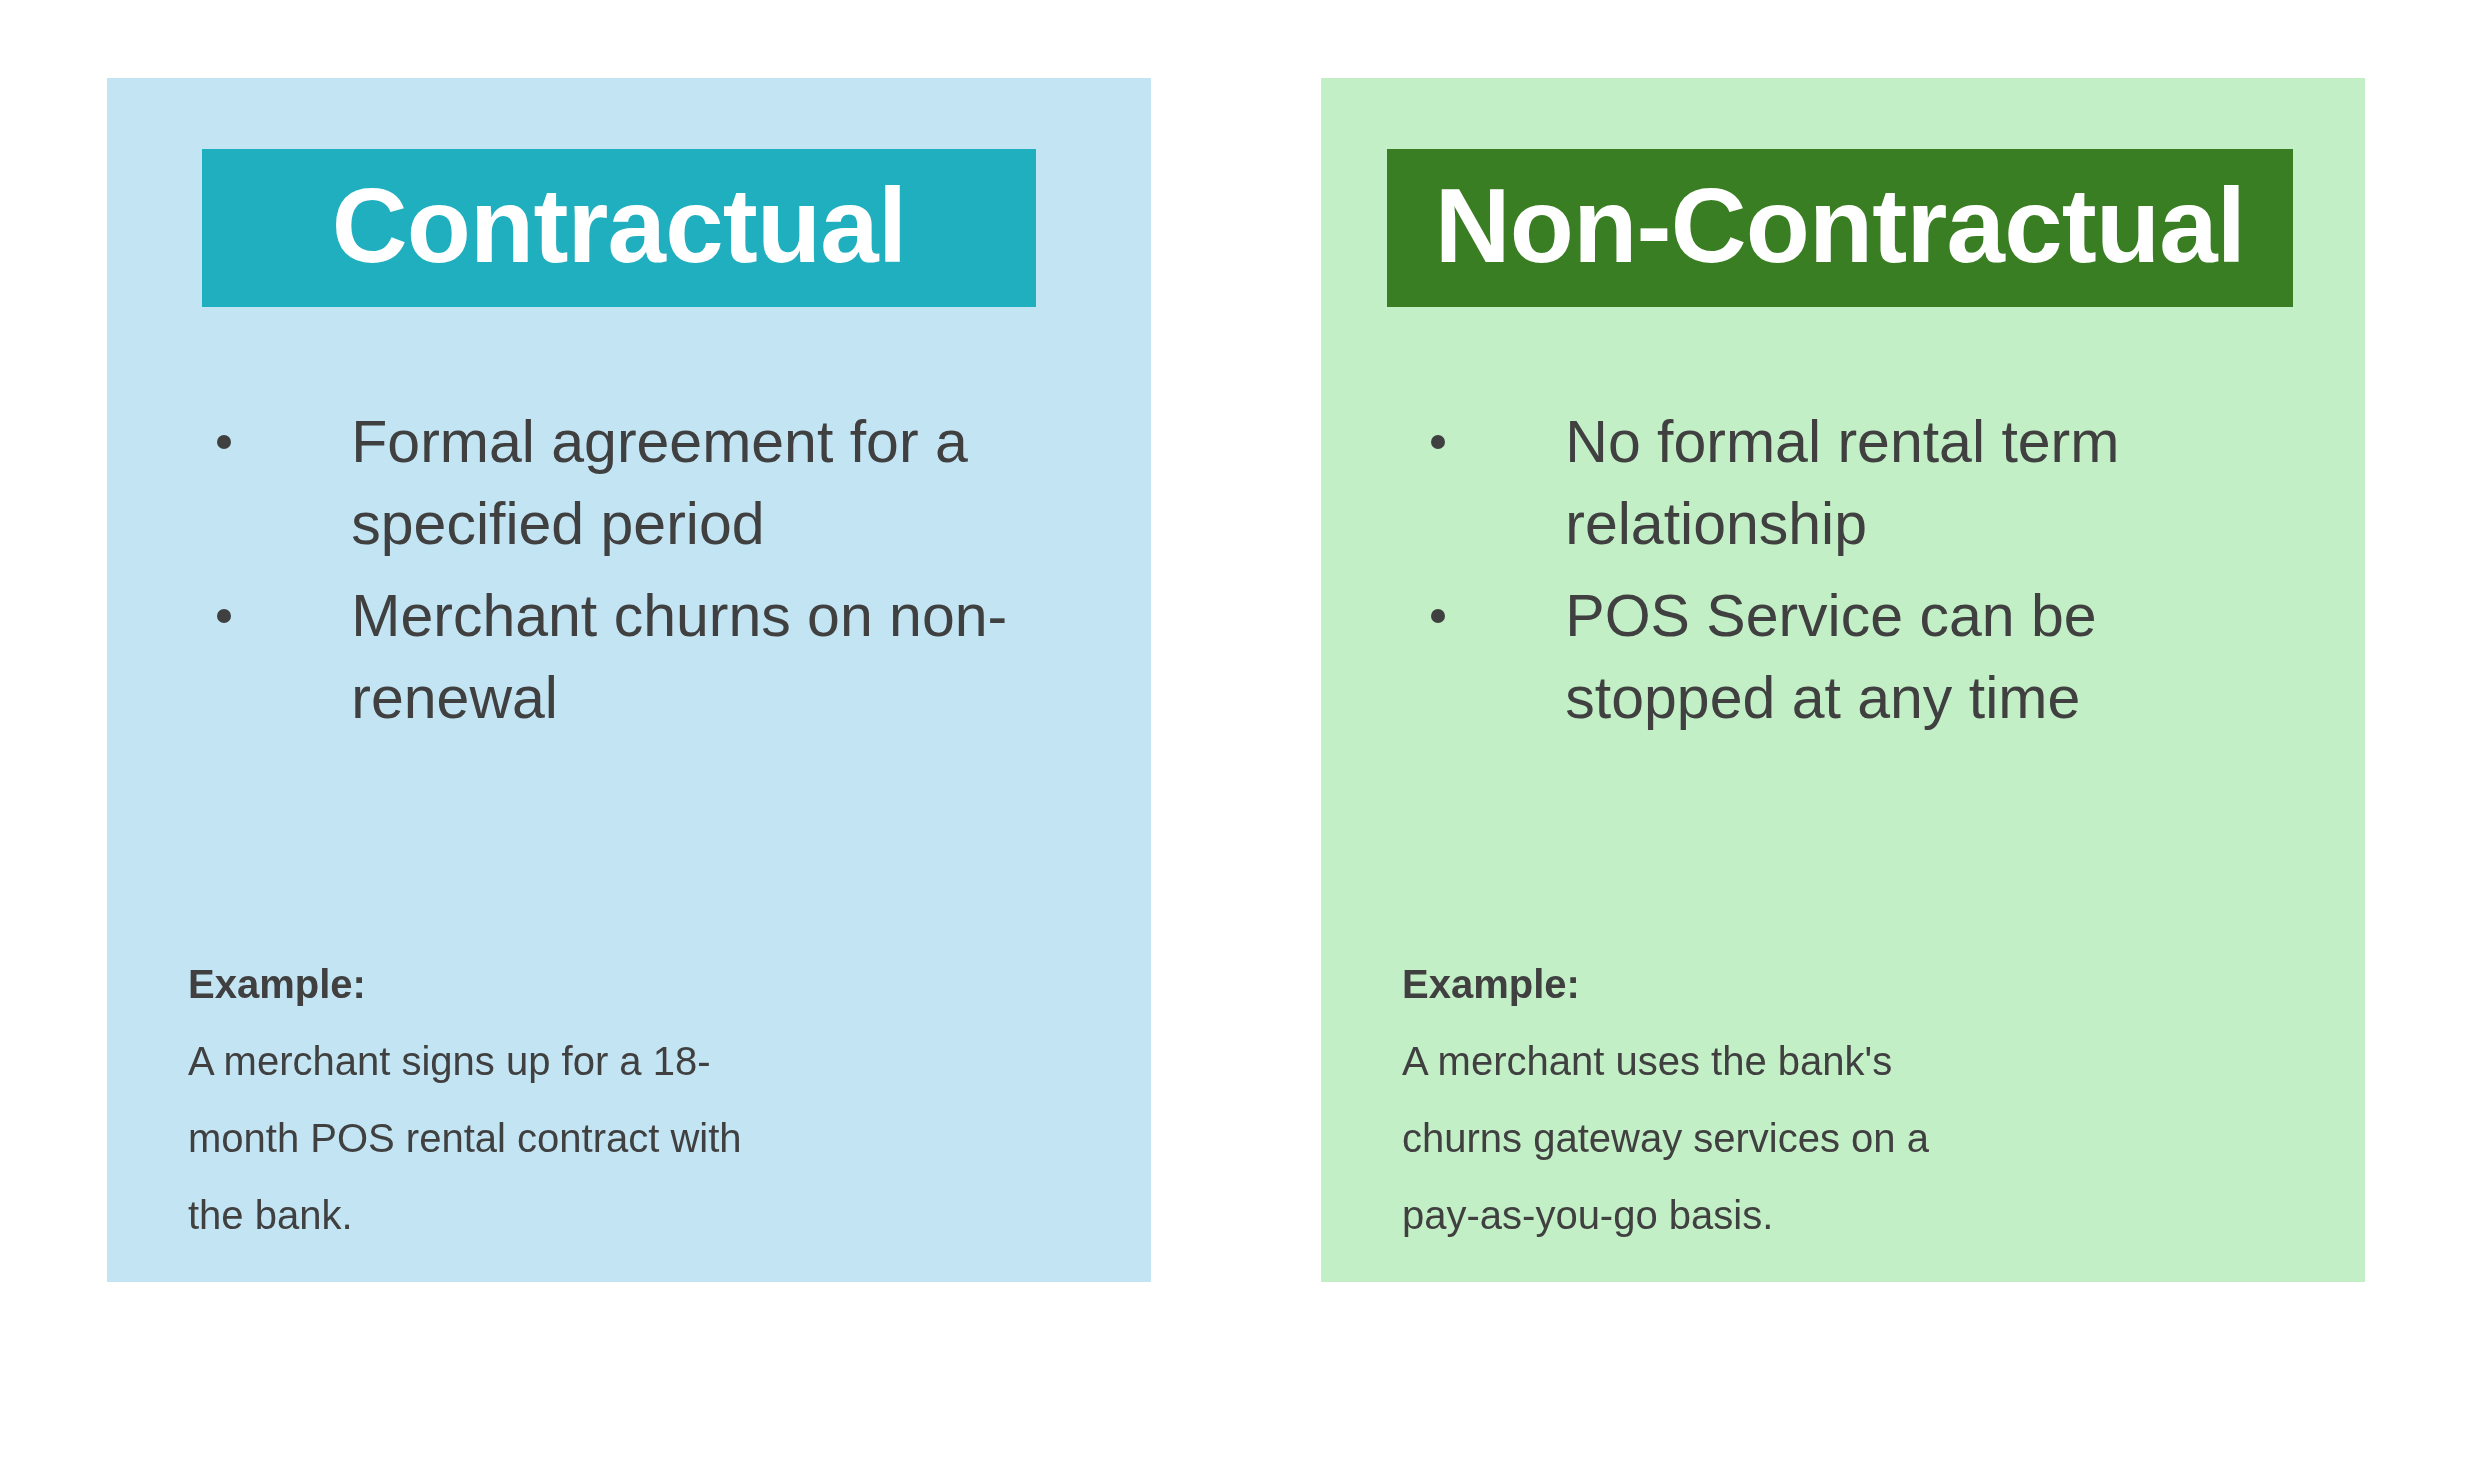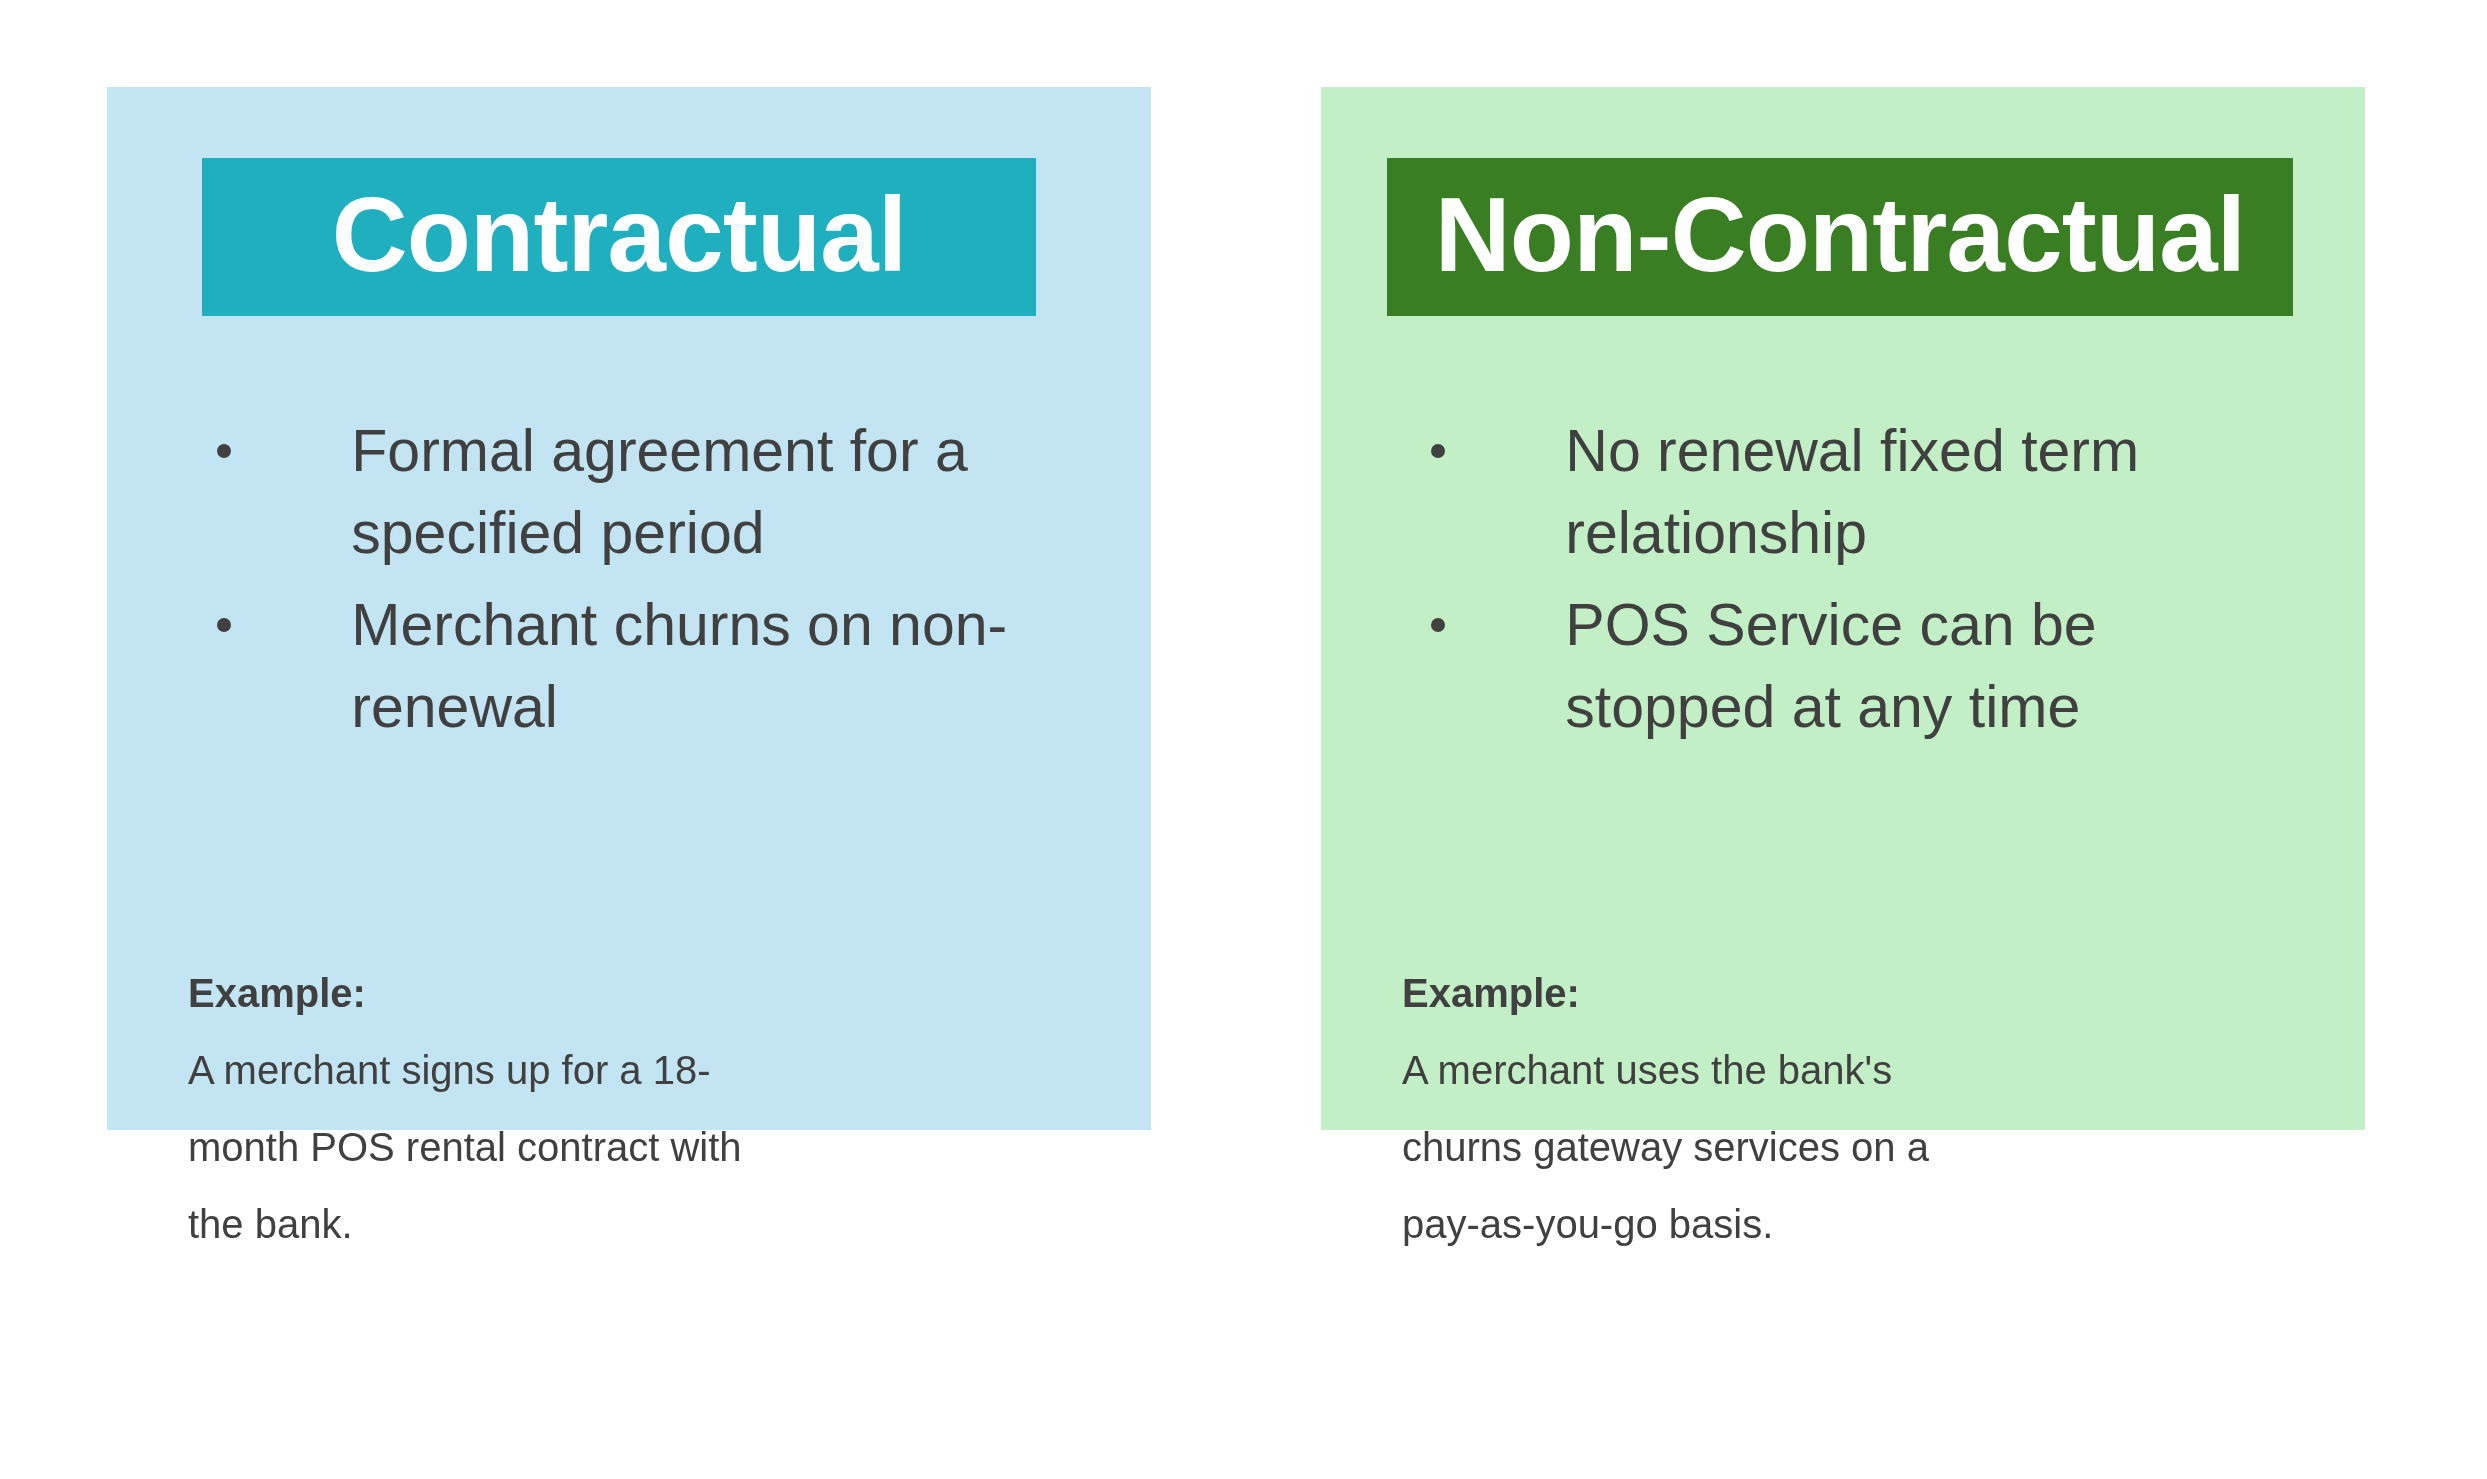--- a/index.html
+++ b/index.html
@@ -12,23 +12,23 @@
     overflow: hidden;
   }
   .canvas {
     position: relative;
     width: 2487px;
     height: 1479px;
     background: #ffffff;
   }
   .panel {
     position: absolute;
-    top: 87px;
+    top: 78px;
     width: 1044px;
-    height: 1043px;
+    height: 1204px;
   }
   .panel.left  { left: 107px;  background: var(--c-panel-left,  #C2E4F3); }
   .panel.right { left: 1321px; background: var(--c-panel-right, #C3EFC7); }
 
   .hdr {
     position: absolute;
     top: 71px;
     height: 158px;
     display: flex;
     align-items: center;
@@ -125,21 +125,21 @@
   </section>
 
   <section class="panel right">
     <div class="hdr">
       <span class="hdr-title">Non-Contractual</span>
     </div>
 
     <ul class="bullets">
       <li>
         <span class="dot"></span>
-        <span class="btext">No renewal fixed term
+        <span class="btext">No formal rental term
 relationship</span>
       </li>
       <li>
         <span class="dot"></span>
         <span class="btext">POS Service can be
 stopped at any time</span>
       </li>
     </ul>
 
     <div class="example">

